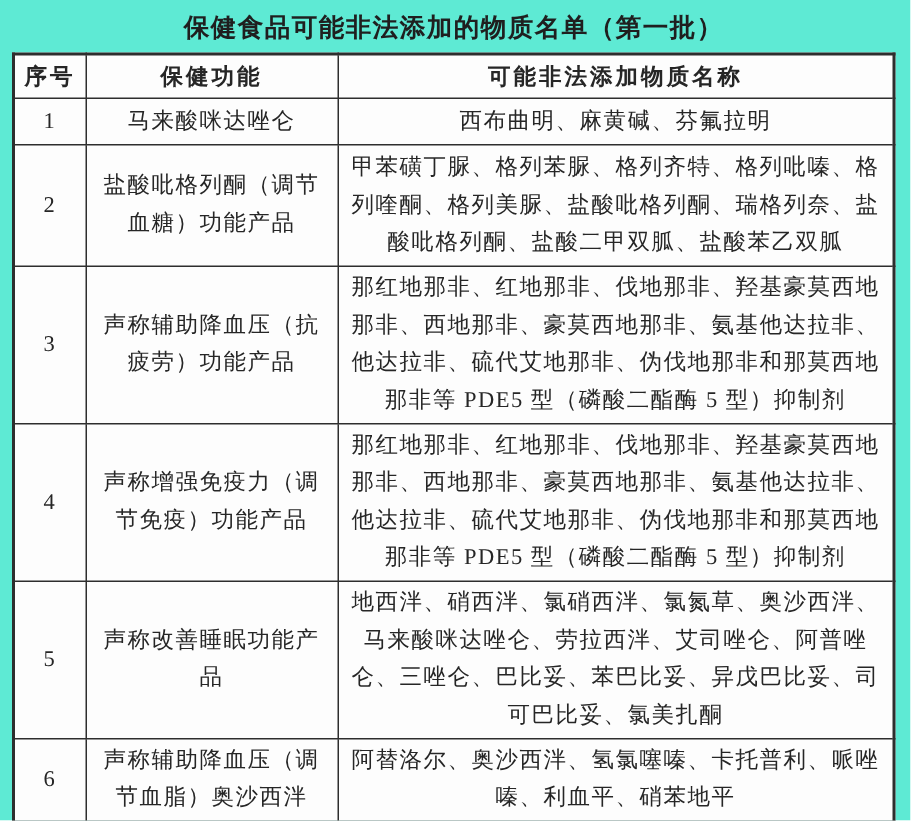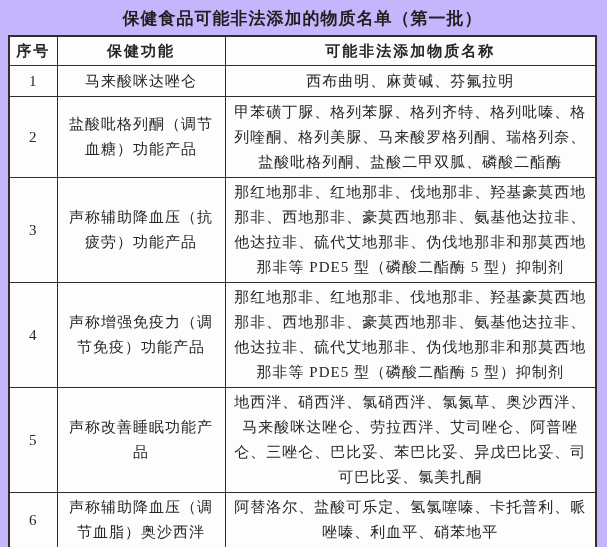--- a/index.html
+++ b/index.html
@@ -13,21 +13,21 @@
     font-family: "Liberation Serif", "DejaVu Serif", serif;
     color: #262626;
     overflow: hidden;
     box-sizing: border-box;
   }
   .page {
     width: 607px;
     height: 547px;
     box-sizing: border-box;
     padding: 2px 10px 6px 8px;
-    background: #c4b5fd;
+    background: #5eead4;
   }
   .doc-title {
     text-align: center;
     font-weight: bold;
     font-size: 17px;
     letter-spacing: 1px;
     padding: 5px 0 5px 0;
     color: #1f1f1f;
   }
   table.substances {
@@ -96,37 +96,37 @@
     </thead>
     <tbody>
       <tr class="r1">
         <td class="no">1</td>
         <td class="fn">马来酸咪达唑仑</td>
         <td class="sub">西布曲明、麻黄碱、芬氟拉明</td>
       </tr>
       <tr class="r2">
         <td class="no">2</td>
         <td class="fn">盐酸吡格列酮（调节血糖）功能产品</td>
-        <td class="sub">甲苯磺丁脲、格列苯脲、格列齐特、格列吡嗪、格列喹酮、格列美脲、马来酸罗格列酮、瑞格列奈、盐酸吡格列酮、盐酸二甲双胍、磷酸二酯酶</td>
+        <td class="sub">甲苯磺丁脲、格列苯脲、格列齐特、格列吡嗪、格列喹酮、格列美脲、盐酸吡格列酮、瑞格列奈、盐酸吡格列酮、盐酸二甲双胍、盐酸苯乙双胍</td>
       </tr>
       <tr class="r3">
         <td class="no">3</td>
         <td class="fn">声称辅助降血压（抗疲劳）功能产品</td>
         <td class="sub">那红地那非、红地那非、伐地那非、羟基豪莫西地那非、西地那非、豪莫西地那非、氨基他达拉非、他达拉非、硫代艾地那非、伪伐地那非和那莫西地那非等 PDE5 型（磷酸二酯酶 5 型）抑制剂</td>
       </tr>
       <tr class="r4">
         <td class="no">4</td>
         <td class="fn">声称增强免疫力（调节免疫）功能产品</td>
         <td class="sub">那红地那非、红地那非、伐地那非、羟基豪莫西地那非、西地那非、豪莫西地那非、氨基他达拉非、他达拉非、硫代艾地那非、伪伐地那非和那莫西地那非等 PDE5 型（磷酸二酯酶 5 型）抑制剂</td>
       </tr>
       <tr class="r5">
         <td class="no">5</td>
         <td class="fn">声称改善睡眠功能产品</td>
         <td class="sub">地西泮、硝西泮、氯硝西泮、氯氮草、奥沙西泮、马来酸咪达唑仑、劳拉西泮、艾司唑仑、阿普唑仑、三唑仑、巴比妥、苯巴比妥、异戊巴比妥、司可巴比妥、氯美扎酮</td>
       </tr>
       <tr class="r6">
         <td class="no">6</td>
         <td class="fn">声称辅助降血压（调节血脂）奥沙西泮</td>
-        <td class="sub">阿替洛尔、盐酸可乐定、氢氯噻嗪、卡托普利、哌唑嗪、利血平、硝苯地平</td>
+        <td class="sub">阿替洛尔、奥沙西泮、氢氯噻嗪、卡托普利、哌唑嗪、利血平、硝苯地平</td>
       </tr>
     </tbody>
   </table>
 </div>
 
 </body></html>

